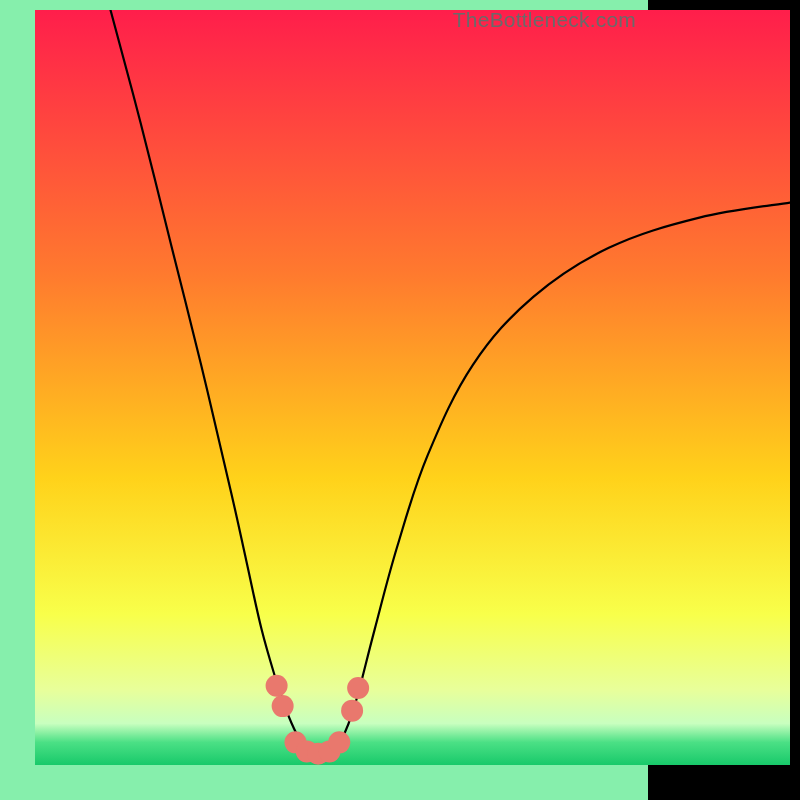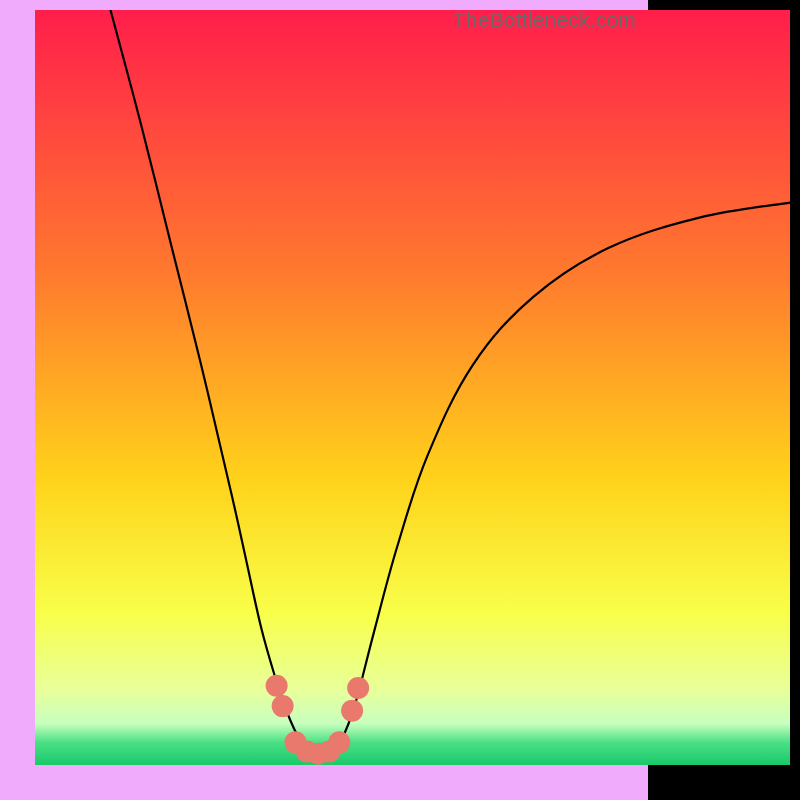--- a/index.html
+++ b/index.html
@@ -7,21 +7,21 @@
     padding: 0;
     width: 800px;
     height: 800px;
     overflow: hidden;
     background: #000;
     font-family: Arial, Helvetica, sans-serif;
   }
   .frame {
     width: 648px;
     height: 800px;
-    background: #f0abfc;
+    background: #86efac;
     position: relative;
   }
   .plot {
     position: absolute;
     left: 35px;
     top: 10px;
     width: 755px;
     height: 755px;
   }
   .watermark {

